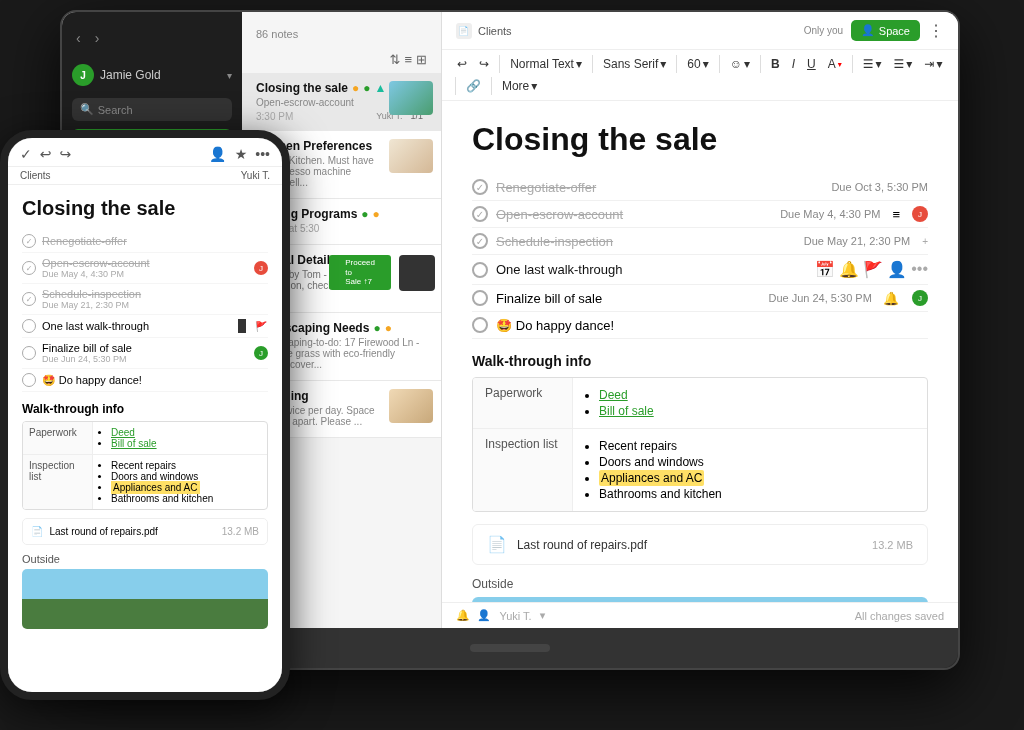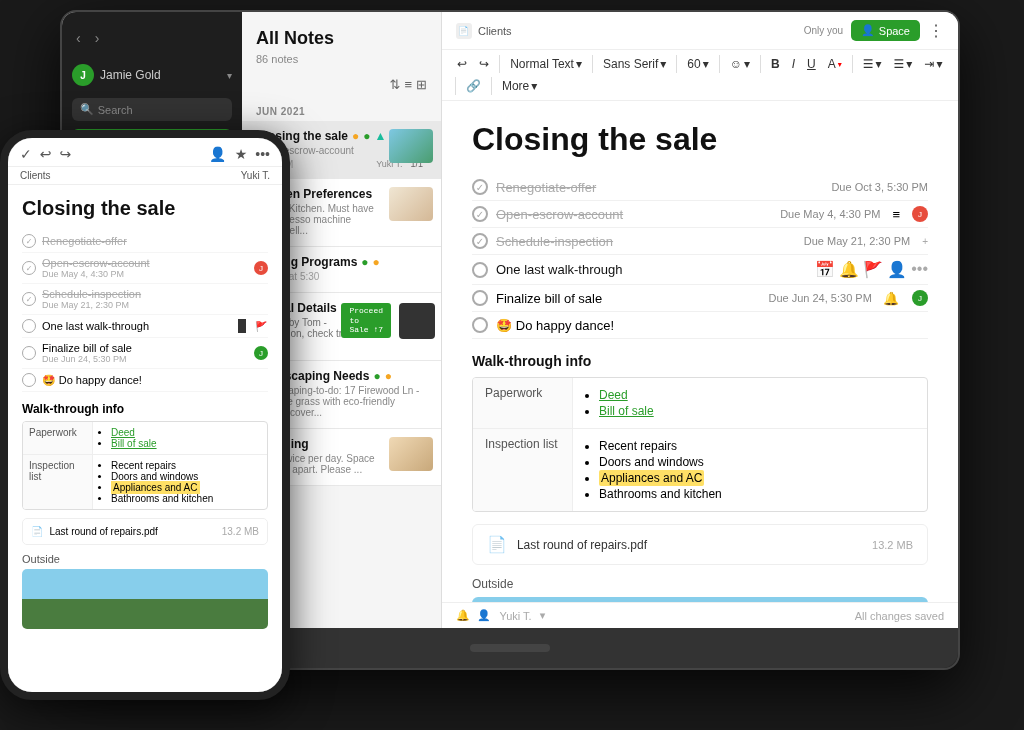--- a/index.html
+++ b/index.html
@@ -561,29 +561,27 @@
       </div>
       <button class="new-btn">
         <span>+ New</span>
         <span>▾</span>
       </button>
       <div class="sidebar-section">Notes</div>
     </div>
 
     <div class="notes-list-panel">
       <div class="notes-header">
-        <div class="notes-title">All Notes</div>
         <div class="notes-count">86 notes</div>
       </div>
       <div class="notes-toolbar">
         <span class="toolbar-icon">⇅</span>
         <span class="toolbar-icon">≡</span>
         <span class="toolbar-icon">⊞</span>
       </div>
-      <div class="notes-section-label">JUN 2021</div>
 
       <div class="note-item active" style="min-height:54px; position:relative;">
         <div class="note-item-title">
           <span>Closing the sale</span>
           <span style="color:#f5a623;">●</span>
           <span style="color:#2a9d2a;">●</span>
           <span style="color:#1abc9c;">▲</span>
         </div>
         <div class="note-item-sub">Open-escrow-account</div>
         <div class="note-item-meta">
@@ -612,21 +610,21 @@
           <span style="color:#2a9d2a;">●</span>
           <span style="color:#f5a623;">●</span>
         </div>
         <div class="note-item-sub" style="font-size:10px;color:#aaa;">Pickup at 5:30</div>
       </div>
 
       <div class="note-item" style="position:relative; min-height:60px;">
         <div class="note-item-title">Arrival Details</div>
         <div class="note-item-sub" style="font-size:10px;color:#777;padding-right:55px;">Report by Tom - Inspection, check traffic near...</div>
         <div style="position:absolute;right:50px;top:10px;">
-          <div style="background:#2a9d2a;color:white;font-size:8px;padding:3px 8px;border-radius:3px;line-height:1.2;text-align:left;font-family:Liberation Mono, monospace;">Proceed<br>to<br>Sale ↑7</div>
+          <div style="background:#2a9d2a;color:white;font-size:8px;padding:3px 16px;border-radius:3px;line-height:1.2;text-align:left;">Proceed<br>to<br>Sale ↑7</div>
         </div>
         <div style="position:absolute;right:6px;top:10px;width:36px;height:36px;background:#333;border-radius:4px;"></div>
       </div>
 
       <div class="note-item" style="min-height:54px;">
         <div class="note-item-title">
           <span>Landscaping Needs</span>
           <span style="color:#2a9d2a;">●</span>
           <span style="color:#f5a623;">●</span>
         </div>

